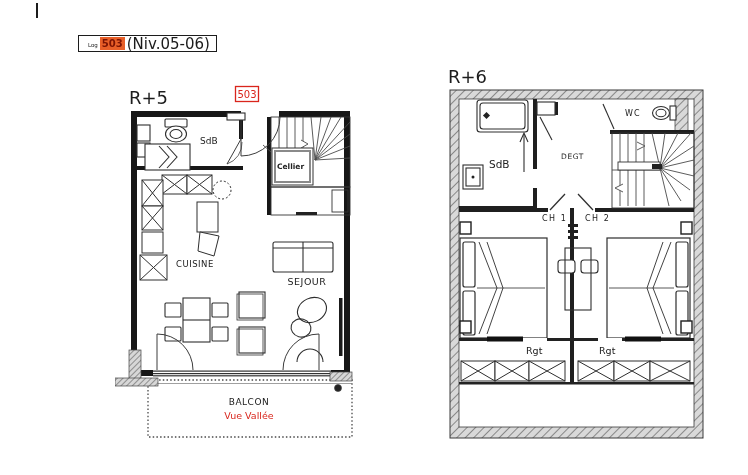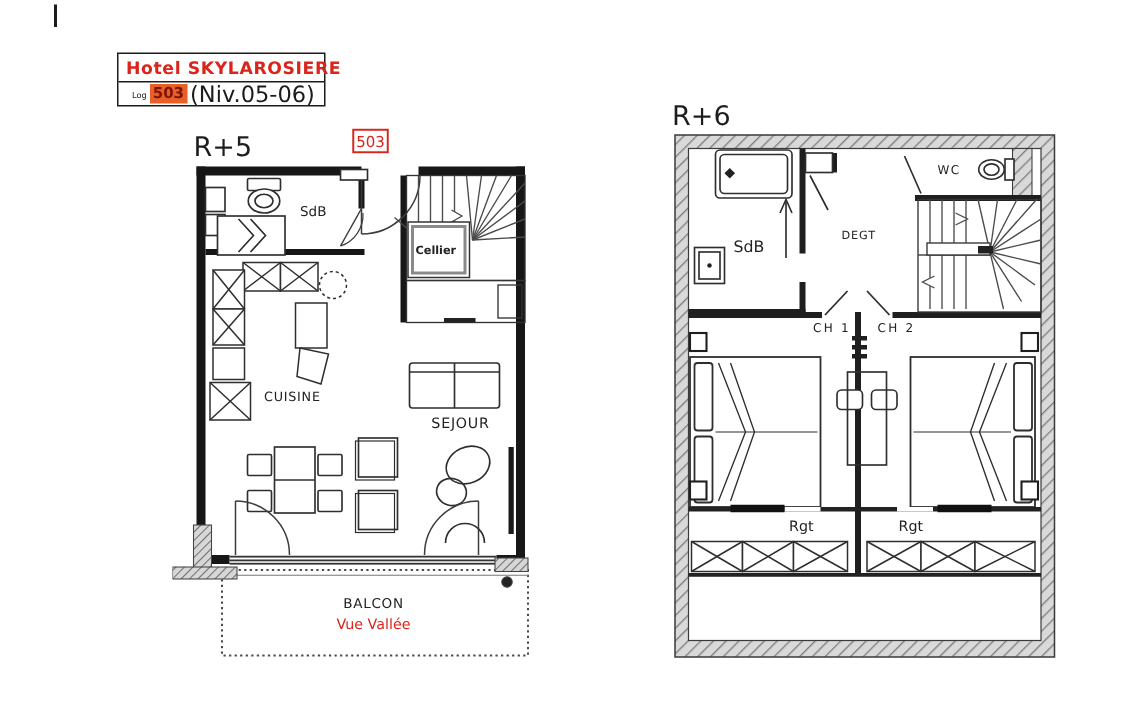--- a/index.html
+++ b/index.html
@@ -20,23 +20,20 @@
   svg text{font-family:"DejaVu Sans",sans-serif;}
 </style>
 </head>
 <body>
 
 <div id="page">
 
   <div class="tick"></div>
 
   <div class="tblock">
-    <div class="row1">
-      <span>Hotel SKYLAROSIERE</span>
-    </div>
     <div class="row2">
       <span class="log">Log</span>
       <span class="unit">503</span>
       <span class="lvl">(Niv.05-06)</span>
     </div>
   </div>
 
   <svg style="left:115px;top:80px;" width="280" height="390" viewBox="0 0 280 390">
     <defs>
       <pattern id="hatchR5" width="4" height="4" patternUnits="userSpaceOnUse" patternTransform="rotate(45)">

